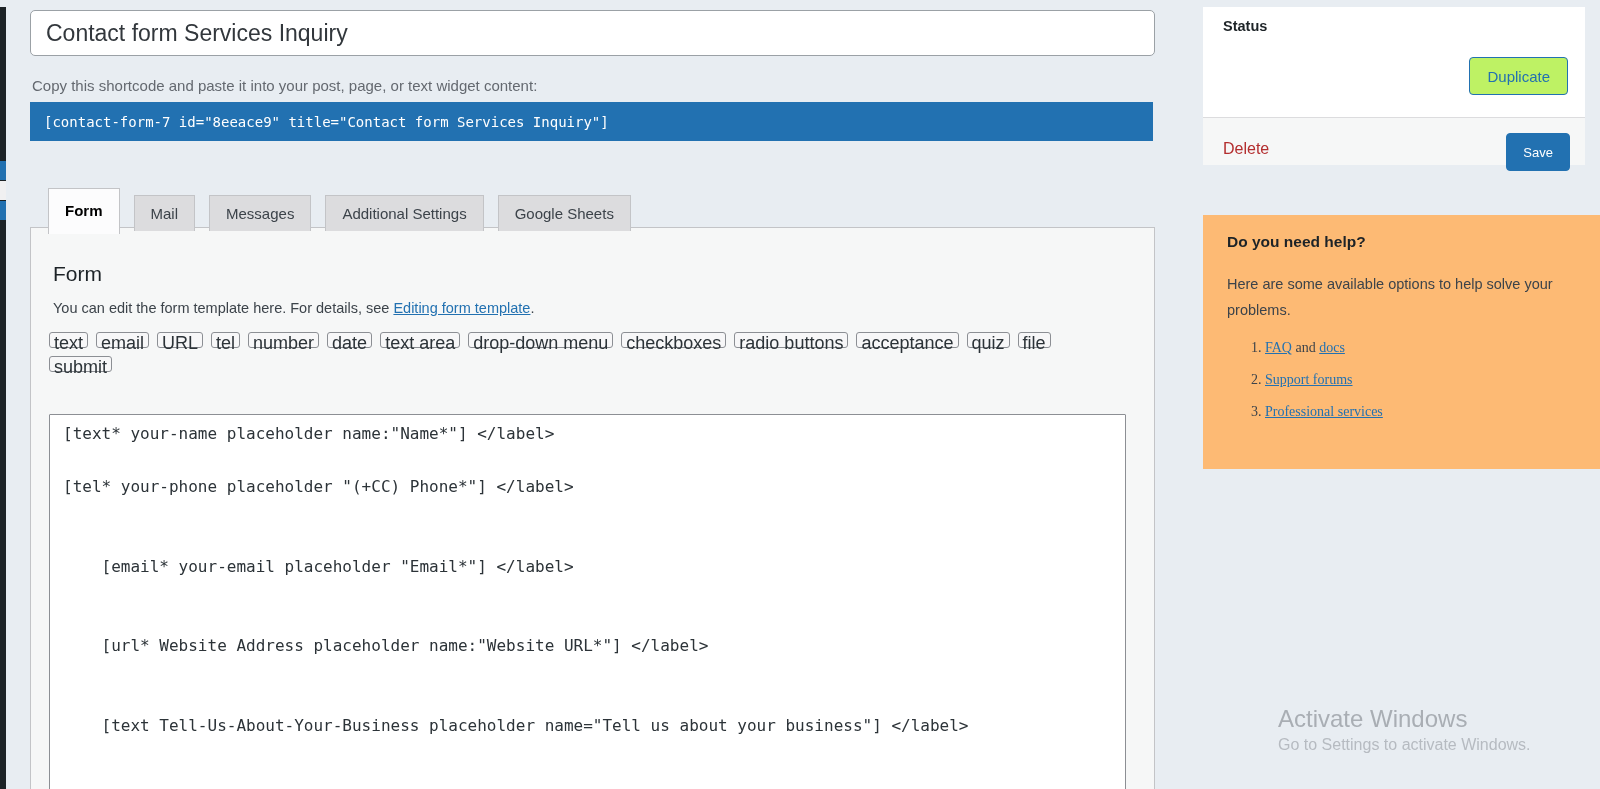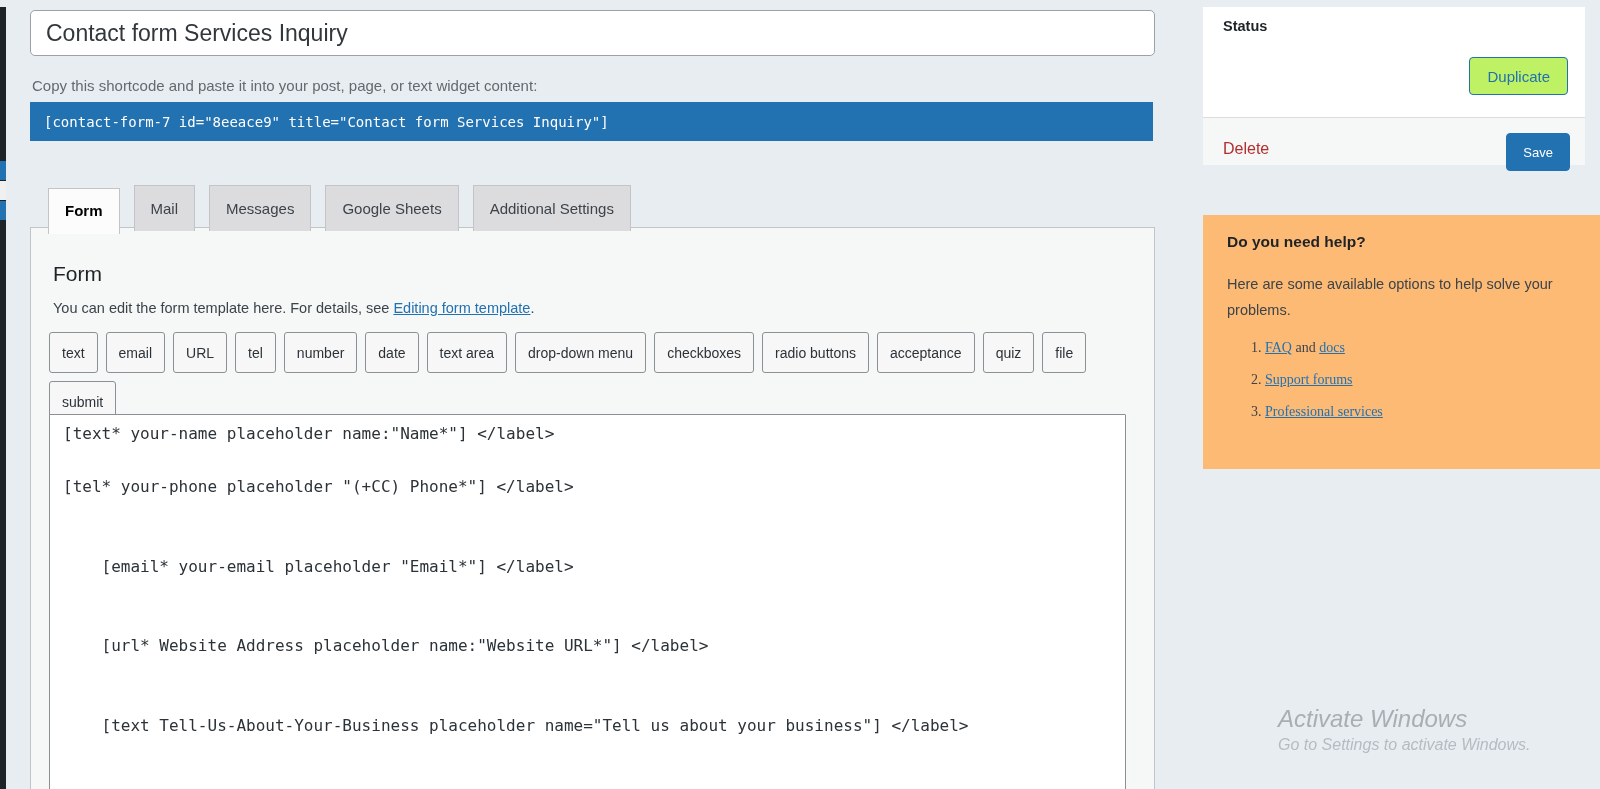--- a/index.html
+++ b/index.html
@@ -35,21 +35,21 @@
     background: #2271b1; display: flex; align-items: center; padding: 0 14px;
   }
   .shortcode-bar span {
     font-family: "DejaVu Sans Mono", "Liberation Mono", monospace;
     font-size: 14px; color: #fff; white-space: pre;
   }
 
   
   .tabs { position: absolute; left: 18px; top: 178px; display: flex; align-items: flex-end; gap: 14px; z-index: 3; }
   .tab {
-    height: 46px; display: flex; align-items: center; padding: 0 16px;
+    height: 36px; display: flex; align-items: center; padding: 0 16px;
     background: #dcdcde; border: 1px solid #c3c4c7; border-bottom: none;
     font-size: 15px; color: #3c434a; cursor: pointer; white-space: nowrap;
   }
   .tab.active {
     height: 46px; background: #fcfcfd; font-weight: bold; color: #000; position: relative; top: 3px;
     padding-bottom: 3px;
   }
 
   
   .panel {
@@ -59,23 +59,23 @@
   .panel-heading {
     position: absolute; left: 22px; top: 34px;
     font-size: 21px; font-weight: 500; color: #1d2327;
   }
   .legend { position: absolute; left: 22px; top: 72px; font-size: 14.5px; color: #3c434a; white-space: nowrap; }
   .legend a { color: #2271b1; text-decoration: underline; cursor: pointer; }
 
   .tag-rows { position: absolute; left: 18px; top: 104px; width: 1090px; }
   .tag-row { display: flex; gap: 8px; margin-bottom: 8px; }
   .tag-btn {
-    height: 41px; padding: 0 12px; background: #f7f7f8; border: 1px solid #8c8f94;
+    height: 16px; padding: 0 4px; background: #f7f7f8; border: 1px solid #8c8f94;
     border-radius: 3px; font-family: "Liberation Sans", sans-serif;
-    font-size: 14px; color: #2c3338; cursor: pointer; white-space: nowrap;
+    font-size: 18px; color: #2c3338; cursor: pointer; white-space: nowrap;
   }
   .template-editor {
     position: absolute; left: 18px; top: 186px; width: 1077px; height: 420px;
     background: #fff; border: 1px solid #8c8f94; border-radius: 1px;
     font-family: "DejaVu Sans Mono", "Liberation Mono", monospace;
     font-size: 16px; line-height: 26.5px; color: #2c3338;
     padding: 6px 13px; resize: none; outline: none; white-space: pre; overflow: hidden;
   }
 
   
@@ -102,21 +102,21 @@
   }
 
   .help-box { position: absolute; left: 0; top: 208px; width: 424px; min-height: 254px; background: #fdba74; padding: 18px 24px 24px 24px; }
   .help-heading { font-size: 15.5px; font-weight: bold; color: #1d2327; }
   .help-intro { margin-top: 20px; font-size: 14.5px; line-height: 26px; color: #3c434a; }
   .help-list { margin: 14px 0 0 0; padding-left: 38px; font-size: 14px; color: #3c434a; font-family: Liberation Serif, serif; }
   .help-list li { margin-bottom: 11px; line-height: 21px; }
   .help-list a { color: #2271b1; text-decoration: underline; cursor: pointer; }
 
   
-  .watermark { position: absolute; left: 1278px; top: 698px; pointer-events: none; font-style: italic; }
+  .watermark { position: absolute; left: 1278px; top: 698px; pointer-events: none; }
   .wm-title { font-size: 24px; color: #a9aeb4; }
   .wm-sub { margin-top: 3px; font-size: 16px; color: #b6bbc1; }
 </style>
 </head>
 <body>
 
 <div class="screen">
 
   <div class="admin-strip">
     <div class="strip-seg seg-blue1"></div>
@@ -130,22 +130,22 @@
     <p class="shortcode-label">Copy this shortcode and paste it into your post, page, or text widget content:</p>
 
     <div class="shortcode-bar">
       <span>[contact-form-7 id="8eeace9" title="Contact form Services Inquiry"]</span>
     </div>
 
     <div class="tabs">
       <div class="tab active">Form</div>
       <div class="tab">Mail</div>
       <div class="tab">Messages</div>
+      <div class="tab">Additional Settings</div>
       <div class="tab">Google Sheets</div>
-      <div class="tab">Additional Settings</div>
     </div>
 
     <div class="panel">
       <h2 class="panel-heading">Form</h2>
 
       <p class="legend"><span>You can edit the form template here. For details, see </span><a>Editing form template</a><span>.</span></p>
 
       <div class="tag-rows">
         <div class="tag-row">
           <button class="tag-btn">text</button>

